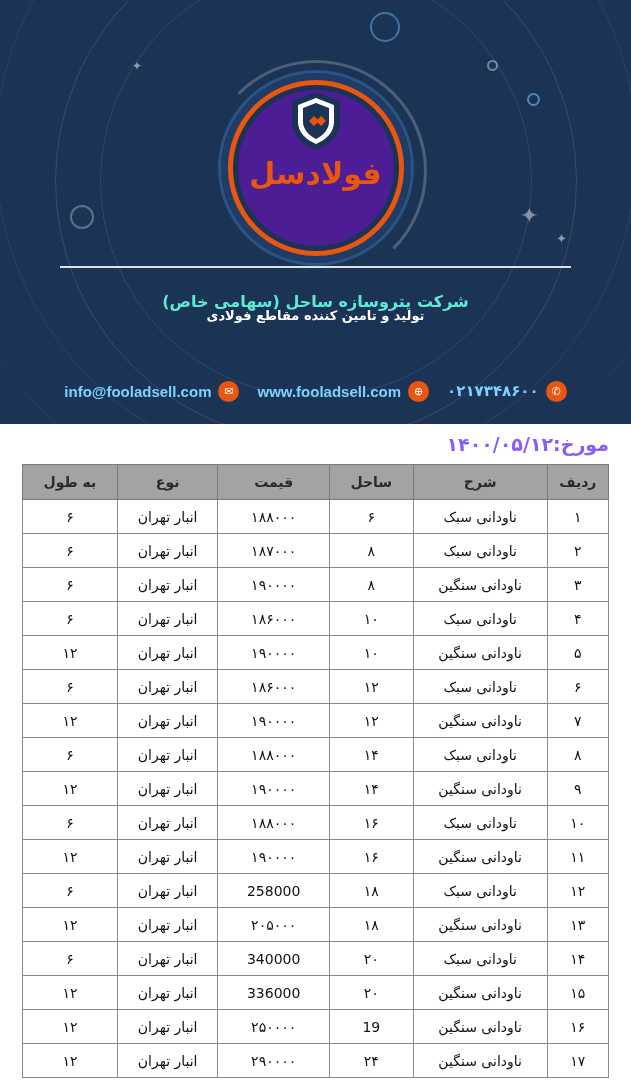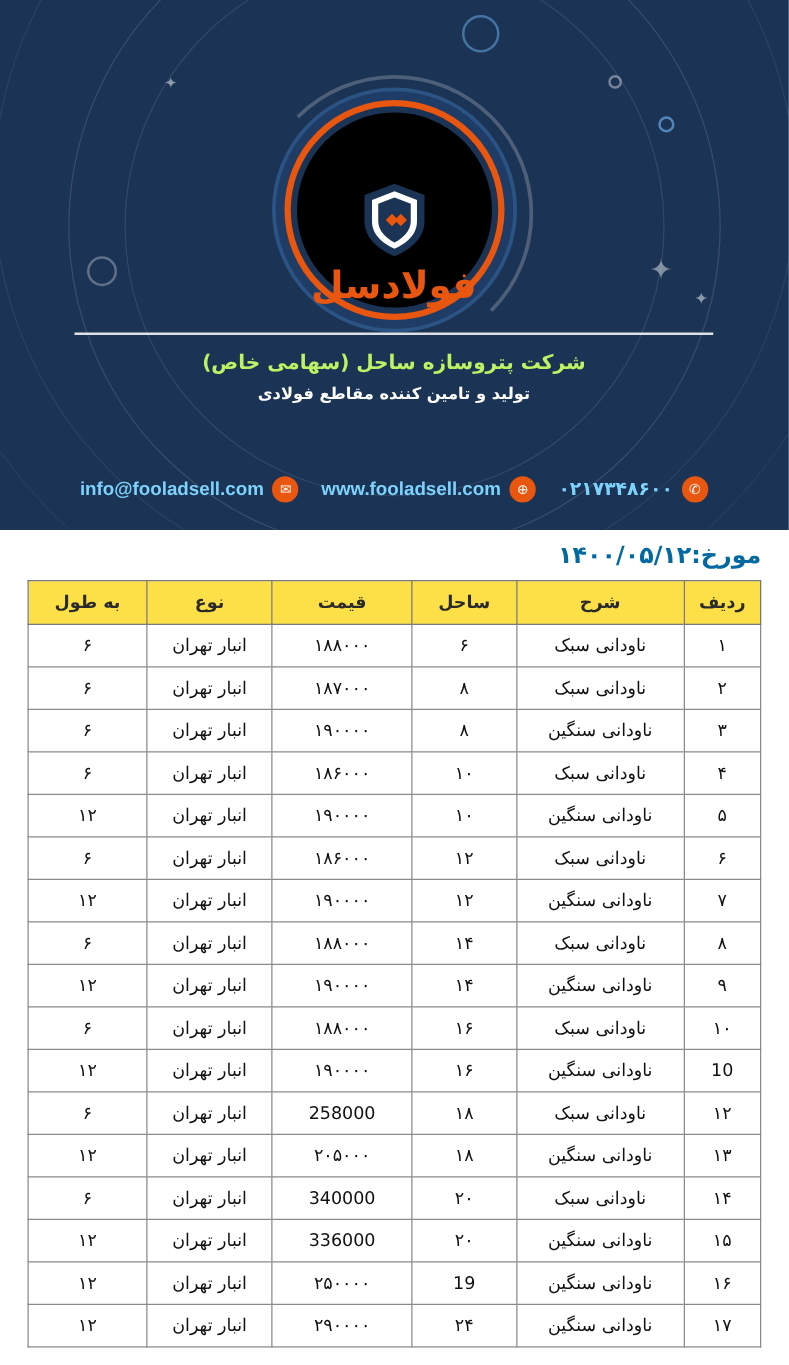--- a/index.html
+++ b/index.html
@@ -78,25 +78,25 @@
     position: absolute;
     inset: 10px;
     border-radius: 50%;
     border: 5px solid #e8560f;
     background: #1b3354;
   }
   .logo-core {
     position: absolute;
     inset: 20px;
     border-radius: 50%;
-    background: #000000;
+    background: #4c1d95;
     display: flex;
     flex-direction: column;
     align-items: center;
-    justify-content: flex-end;
+    justify-content: flex-start;
   }
   .shield {
     width: 56px;
     height: 62px;
     position: relative;
     margin-bottom: 4px;
   }
   .logo-text {
     font-family: "DejaVu Sans", sans-serif;
     font-size: 30px;
@@ -124,23 +124,23 @@
     left: 60px;
     right: 60px;
     top: 266px;
     height: 2px;
     background: rgba(255,255,255,0.85);
   }
 
   .company-name {
     position: absolute;
     left: 0; right: 0;
-    top: 280px;
+    top: 292px;
     text-align: center;
-    color: #bef264;
+    color: #5eead4;
     font-family: "DejaVu Sans", sans-serif;
     font-size: 16px;
     font-weight: bold;
     direction: rtl;
   }
   .company-sub {
     position: absolute;
     left: 0; right: 0;
     top: 308px;
     text-align: center;
@@ -194,39 +194,39 @@
   
   .date-line {
     height: 40px;
     display: flex;
     align-items: center;
     justify-content: flex-start;
     padding: 0 22px;
     direction: rtl;
   }
   .date-text {
-    color: #0369a1;
+    color: #8b5cf6;
     font-family: "DejaVu Sans", sans-serif;
     font-size: 19px;
     font-weight: bold;
   }
 
   
   .table-wrap {
     padding: 0 22px 10px 22px;
     direction: rtl;
   }
   table.price {
     width: 100%;
     border-collapse: collapse;
     table-layout: fixed;
     font-family: "DejaVu Sans", sans-serif;
   }
   table.price th {
-    background: #fde047;
+    background: #a3a3a3;
     color: #2a2a2a;
     border: 1px solid #7a7a7a;
     font-size: 14px;
     font-weight: bold;
     height: 32px;
     text-align: center;
   }
   table.price td {
     border: 1px solid #8a8a8a;
     font-size: 14px;
@@ -399,21 +399,21 @@
           </tr>
           <tr>
             <td>۱۰</td>
             <td>ناودانی سبک</td>
             <td>۱۶</td>
             <td>۱۸۸۰۰۰</td>
             <td>انبار تهران</td>
             <td>۶</td>
           </tr>
           <tr>
-            <td>10</td>
+            <td>۱۱</td>
             <td>ناودانی سنگین</td>
             <td>۱۶</td>
             <td>۱۹۰۰۰۰</td>
             <td>انبار تهران</td>
             <td>۱۲</td>
           </tr>
           <tr>
             <td>۱۲</td>
             <td>ناودانی سبک</td>
             <td>۱۸</td>

